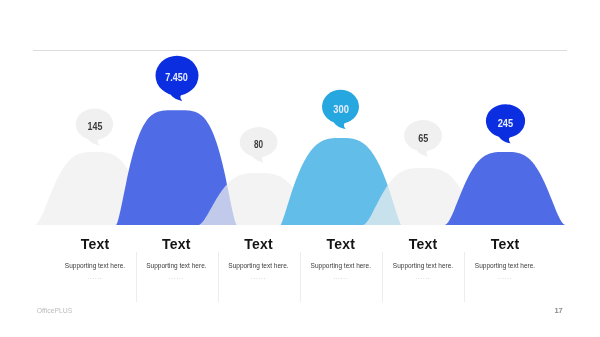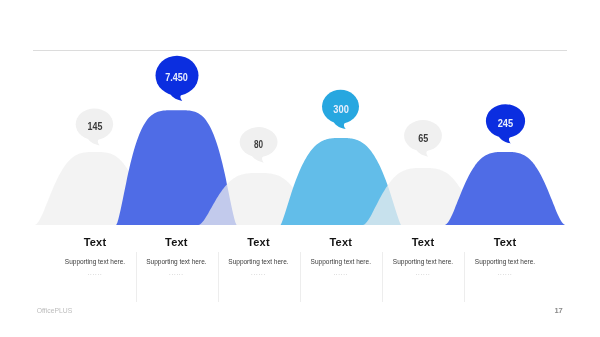--- a/index.html
+++ b/index.html
@@ -10,21 +10,21 @@
   .h-gray{fill:#efefef;fill-opacity:0.72;}
   .h-blue{fill:#4f6ce6;}
   .h-cyan{fill:#62bde9;}
   .bub-blue{fill:#0b2ee0;}
   .bub-cyan{fill:#27a7e0;}
   .bub-gray{fill:#f0f0f0;}
   .bub-txt{font-family:"Liberation Sans",sans-serif;font-weight:bold;text-anchor:middle;}
   .bub-txt-light{fill:#e8eefc;}
   .bub-txt-dark{fill:#3c3c3c;}
   .col{position:absolute;top:236px;width:82px;text-align:center;}
-  .coltitle{font-weight:bold;font-size:11px;color:#141414;letter-spacing:0.2px;}
+  .coltitle{font-weight:bold;font-size:14px;color:#141414;letter-spacing:0.2px;}
   .colsub{font-size:6.5px;color:#3a3a3a;margin-top:9.5px;}
   .coldots{font-size:6px;color:#9a9a9a;letter-spacing:0.8px;margin-top:5px;}
   .divider{position:absolute;top:252px;width:1px;height:50px;background:#ededed;}
   #brand{position:absolute;left:36.8px;top:306.6px;font-size:6.8px;color:#bcbcbc;}
   #pageno{position:absolute;left:0;top:306.3px;width:562.8px;text-align:right;font-size:7.5px;color:#8a8a8a;font-weight:bold;}
 </style>
 </head>
 <body>
 
 <div id="slide">

